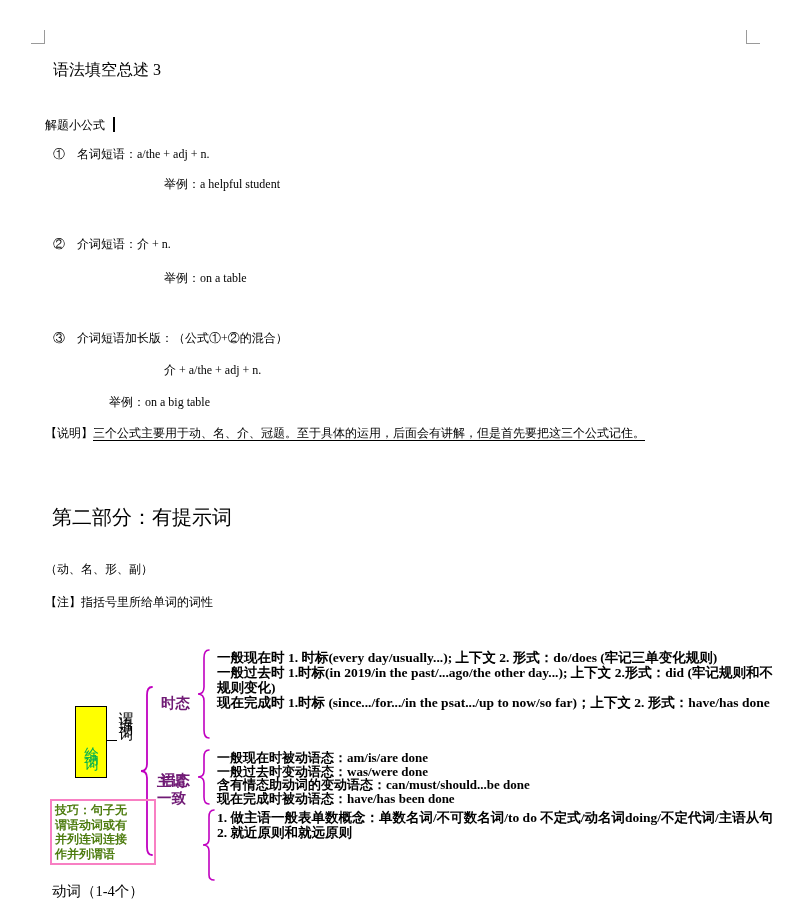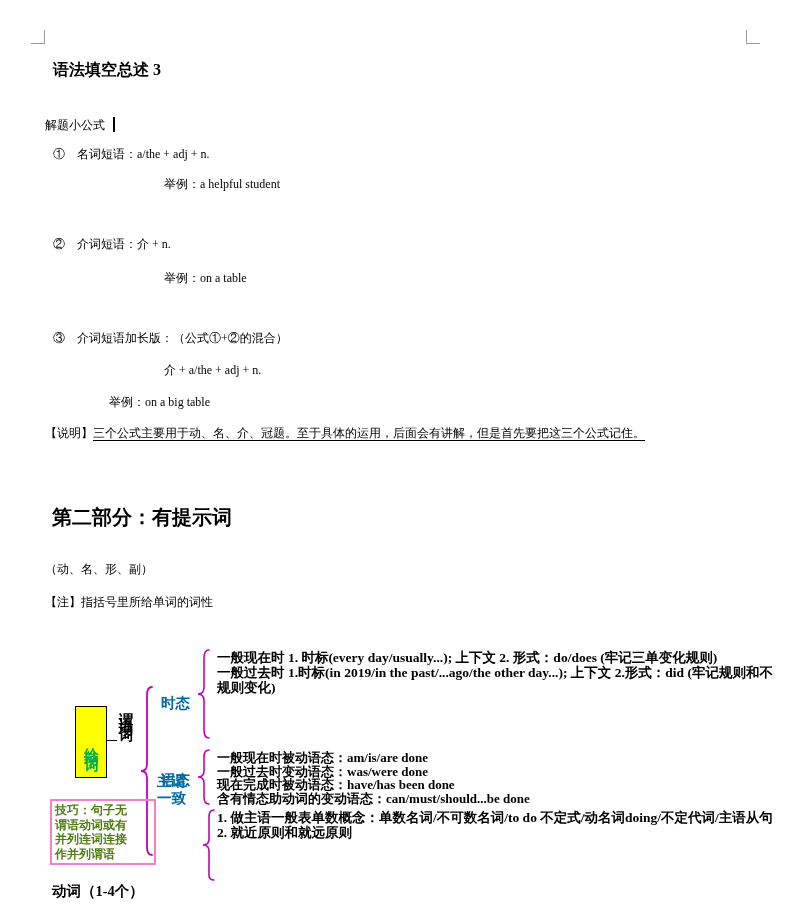--- a/index.html
+++ b/index.html
@@ -1,41 +1,41 @@
 <!DOCTYPE html>
 <html><head>
 <meta charset="utf-8">
 <style>
   html,body{margin:0;padding:0;}
   body{
     width:791px;height:904px;background:#ffffff;position:relative;overflow:hidden;
     font-family:"Liberation Serif","DejaVu Serif",serif;color:#000;
   }
   .abs{position:absolute;white-space:pre-wrap;}
-  .b{font-weight:bold;}
+  .b{font-weight:normal;}
   .fs13{font-size:12px;line-height:16px;}
   .crop{position:absolute;width:13px;height:13px;}
   .crop.l{border-right:1px solid #9a9a9a;border-bottom:1px solid #9a9a9a;}
   .crop.r{border-left:1px solid #9a9a9a;border-bottom:1px solid #9a9a9a;}
   .caret{position:absolute;width:1.5px;height:15px;background:#000;}
   .green{color:#00B050;}
   .u{text-decoration:underline;text-underline-offset:3px;}
   .vert{writing-mode:vertical-rl;text-orientation:upright;letter-spacing:5px;}
   .rootbox{
     position:absolute;left:75px;top:706px;width:30px;height:70px;
     background:#FFFF00;border:1px solid #000;
     display:flex;align-items:center;justify-content:center;
   }
   .connector{position:absolute;left:106px;top:740px;width:11px;border-top:1.4px solid #000;}
   svg.brace{position:absolute;overflow:visible;}
   .branch-items{position:absolute;left:217px;width:566px;font-weight:bold;}
   .tense-items{top:650px;font-size:13.5px;line-height:15px;}
   .voice-items{top:751px;font-size:13px;line-height:13.5px;}
   .agree-items{top:810px;font-size:13.5px;line-height:15px;}
-  .label{position:absolute;font-weight:bold;font-size:14.5px;color:#0369a1;}
+  .label{position:absolute;font-weight:bold;font-size:14.5px;color:#701a75;}
   .tipbox{
     position:absolute;left:50px;top:799px;width:96px;
     border:2px solid #f87fc3;padding:2px 3px;
     color:#4d7c0f;font-weight:bold;font-size:12px;line-height:14.5px;text-align:left;
   }
 </style>
 </head>
 <body>
 
 <div class="crop l" style="left:31px;top:30px;"></div>
@@ -74,31 +74,32 @@
   <path d="M13 1 Q8 1 8 9 L8 78 Q8 85 2 85 Q8 85 8 92 L8 161 Q8 169 13 169" fill="none" stroke="#C000C0" stroke-width="1.8" stroke-linecap="round"></path>
 </svg>
 
 <div class="label" style="left:161px;top:694px;">时态</div>
 <svg class="brace" style="left:196px;top:649px;" width="14" height="90">
   <path d="M13 1 Q8 1 8 9 L8 38 Q8 45 2 45 Q8 45 8 52 L8 81 Q8 89 13 89" fill="none" stroke="#C000C0" stroke-width="1.6" stroke-linecap="round"></path>
 </svg>
 <div class="branch-items tense-items">
   <div>一般现在时 1. 时标(every day/usually...); 上下文 2. 形式：do/does (牢记三单变化规则)</div>
   <div>一般过去时 1.时标(in 2019/in the past/...ago/the other day...); 上下文 2.形式：did (牢记规则和不规则变化)</div>
+  <div>现在完成时 1.时标 (since.../for.../in the psat.../up to now/so far)；上下文 2. 形式：have/has done</div>
 </div>
 
 <div class="label" style="left:161px;top:771px;">语态</div>
 <svg class="brace" style="left:196px;top:749px;" width="14" height="56">
   <path d="M13 1 Q8 1 8 8 L8 22 Q8 28 2 28 Q8 28 8 34 L8 48 Q8 55 13 55" fill="none" stroke="#C000C0" stroke-width="1.6" stroke-linecap="round"></path>
 </svg>
 <div class="branch-items voice-items">
   <div>一般现在时被动语态：am/is/are done</div>
   <div>一般过去时变动语态：was/were done</div>
+  <div>含有情态助动词的变动语态：can/must/should...be done</div>
   <div>现在完成时被动语态：have/has been done</div>
-  <div>含有情态助动词的变动语态：can/must/should...be done</div>
 </div>
 
 <div class="label" style="left:157px;top:773px;width:32px;line-height:17px;">主谓一致</div>
 <svg class="brace" style="left:201px;top:809px;" width="14" height="72">
   <path d="M13 1 Q8 1 8 8 L8 30 Q8 36 2 36 Q8 36 8 42 L8 66 Q8 71 13 71" fill="none" stroke="#C000C0" stroke-width="1.6" stroke-linecap="round"></path>
 </svg>
 <div class="branch-items agree-items">
   <div>1. 做主语一般表单数概念：单数名词/不可数名词/to do 不定式/动名词doing/不定代词/主语从句</div>
   <div>2. 就近原则和就远原则</div>
 </div>

